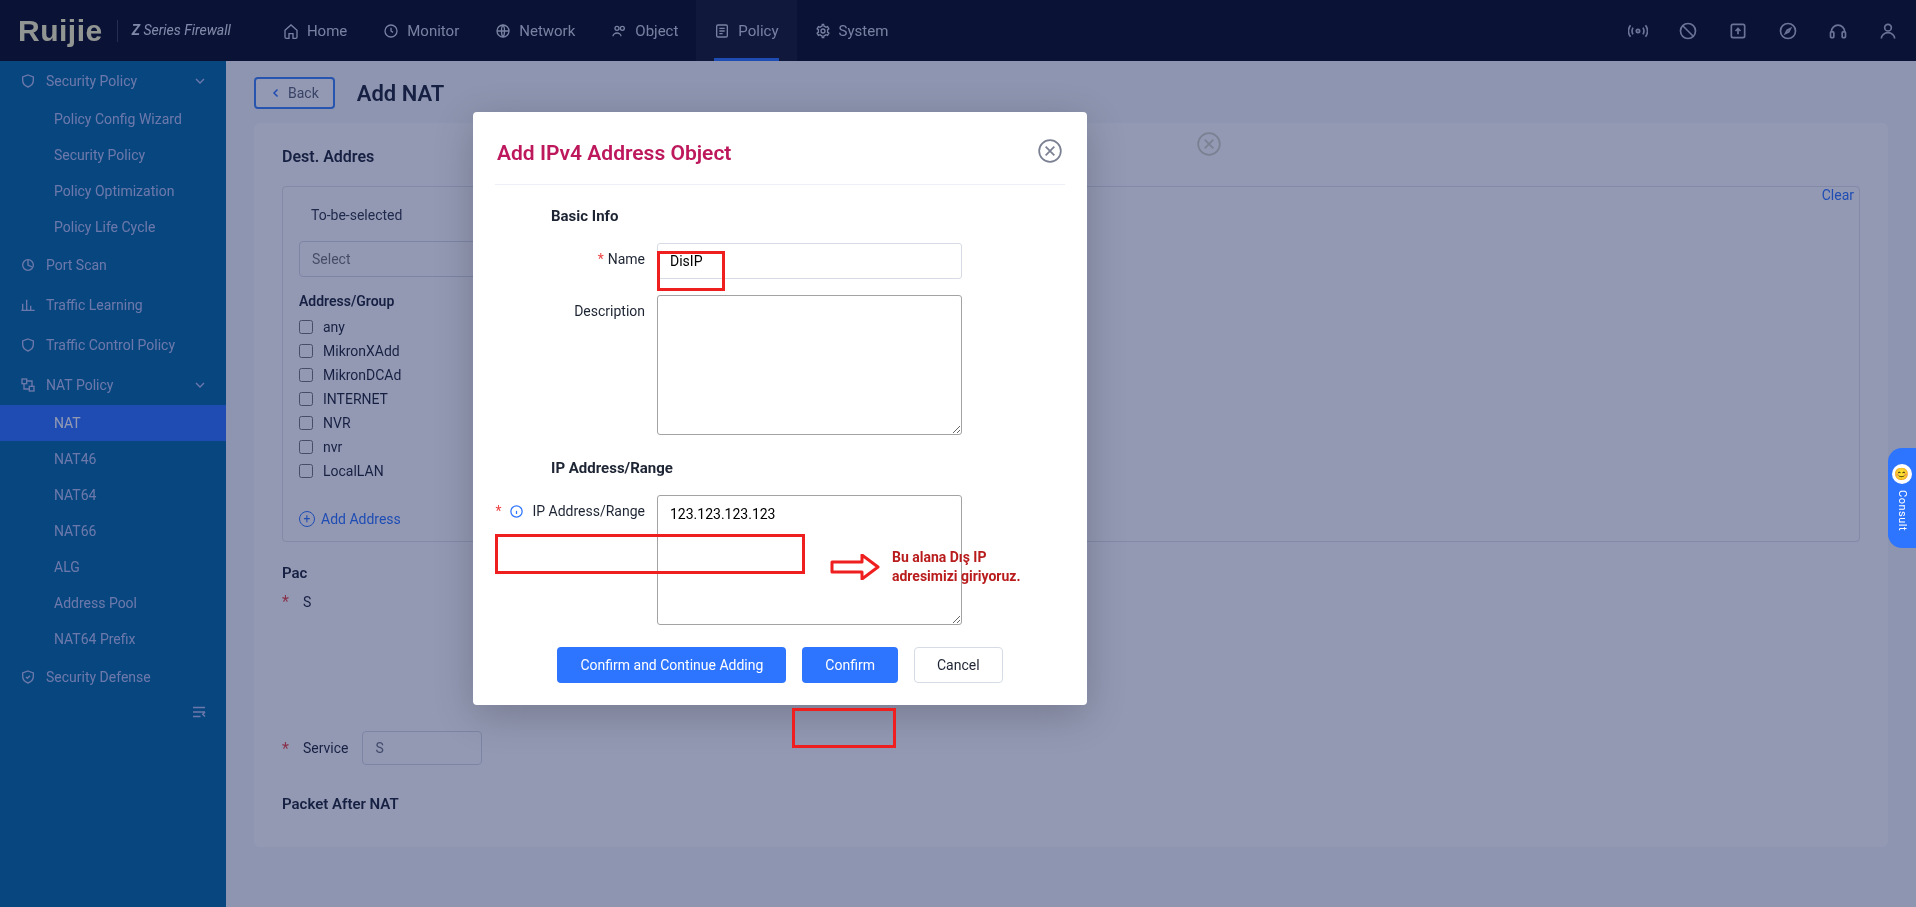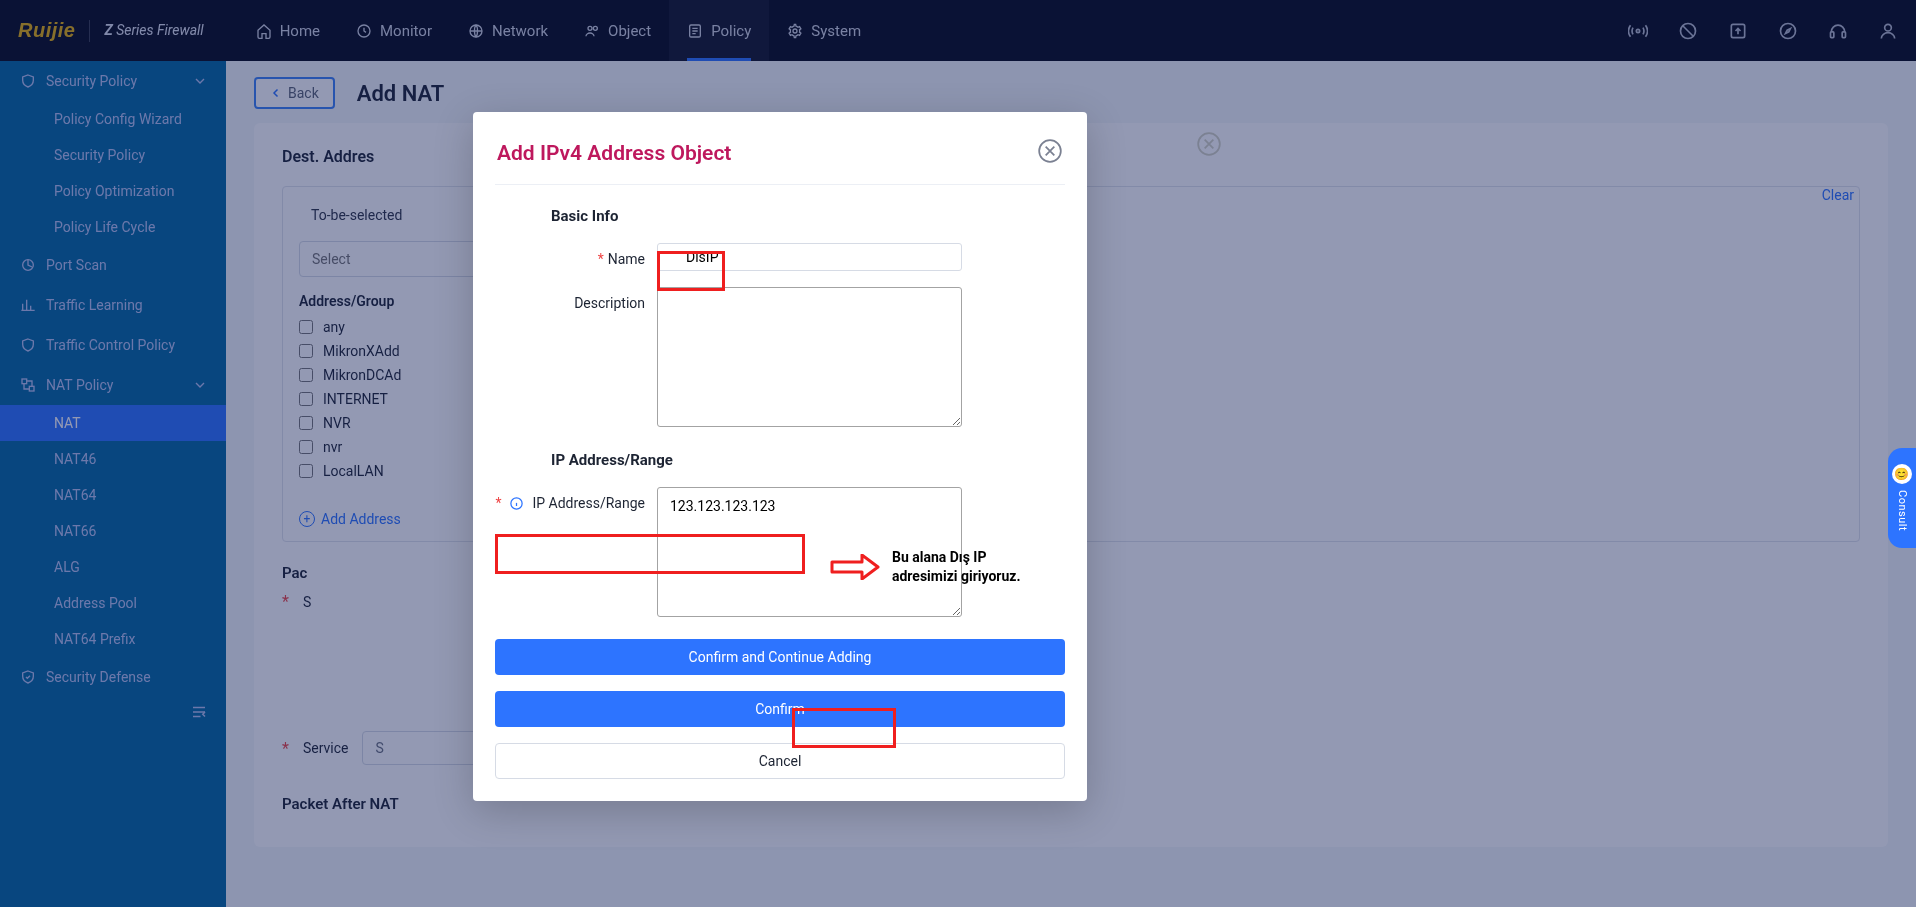--- a/index.html
+++ b/index.html
@@ -1,21 +1,21 @@
 <!DOCTYPE html>
 <html><head>
 <meta charset="utf-8">
 <style>
   * { box-sizing: border-box; margin: 0; padding: 0; font-family: -apple-system, BlinkMacSystemFont, "Segoe UI", Roboto, Arial, sans-serif; }
   body { width: 1916px; height: 907px; overflow: hidden; background: #f5f7fa; position: relative; }
 
   
   .topnav { height: 61px; background: #070a1a; display: flex; align-items: center; padding: 0 18px; color: #cfd3e0; position: relative; z-index: 5; }
   .brand-block { display: flex; align-items: center; gap: 14px; margin-right: 34px; }
-  .brand-logo { font-family: Arial, sans-serif; font-weight: 900; font-size: 20px; font-style: italic; color: #eab308; letter-spacing: 0.5px; }
+  .brand-logo { font-family: Arial, sans-serif; font-weight: 900; font-size: 30px; color: #fef9c3; letter-spacing: 0.5px; }
   .brand-sep { width: 1px; height: 22px; background: #3a3d4d; }
   .brand-prod { font-size: 14px; font-family: Georgia, serif; font-style: italic; color: #dfe2ee; }
   .brand-prod .z { font-weight: 700; }
   .nav-items { display: flex; align-items: stretch; height: 61px; }
   .nav-item { display: flex; align-items: center; gap: 8px; padding: 0 18px; font-size: 15px; color: #cfd3e0; cursor: pointer; position: relative; }
   .nav-item.active { background: #111527; }
   .nav-item.active::after { content: ""; position: absolute; left: 18px; right: 18px; bottom: 0; height: 3px; background: #2d74ff; }
   .nav-ico { width: 16px; height: 16px; display: inline-block; }
   .top-icons { margin-left: auto; display: flex; align-items: center; gap: 30px; color: #b7bccc; }
   .top-icons svg { width: 20px; height: 20px; }
@@ -68,37 +68,37 @@
   .close-svg { width: 26px; height: 26px; }
 
   
   .modal { position: absolute; left: 473px; top: 112px; width: 614px; background: #fff; border-radius: 4px; z-index: 15; box-shadow: 0 10px 40px rgba(0,0,0,.2); padding: 0 22px 22px; }
   .modal-head { display: flex; align-items: center; justify-content: space-between; padding: 26px 2px 16px; border-bottom: 1px solid #eceff5; margin-bottom: 22px; }
   .modal-title { font-size: 21px; font-weight: 600; color: #be185d; }
   .section-title { font-size: 15px; font-weight: 700; color: #1d2433; margin: 0 0 18px 56px; }
   .form-row { display: flex; align-items: flex-start; gap: 12px; margin-bottom: 16px; }
   .form-row .lblcol { width: 150px; text-align: right; font-size: 14px; color: #1d2433; padding-top: 8px; }
   .form-row .lblcol .req { color: #e44; margin-right: 4px; }
-  .form-row input[type=text] { width: 305px; height: 28px; border: 1px solid #d6dbe5; border-radius: 3px; padding: 0 28px; font-size: 14px; }
+  .form-row input[type=text] { width: 305px; height: 36px; border: 1px solid #d6dbe5; border-radius: 3px; padding: 0 12px; font-size: 14px; }
   .form-row textarea { width: 305px; height: 140px; border: 1px solid #a3a3a3; border-radius: 3px; padding: 10px 12px; font-size: 14px; resize: both; }
   .form-row.range textarea { height: 130px; }
   .info-ico { width: 15px; height: 15px; margin-right: 4px; }
-  .modal-footer { display: flex; justify-content: center; gap: 16px; padding-top: 6px; flex-direction: column; }
+  .modal-footer { display: flex; justify-content: center; gap: 16px; padding-top: 6px; }
   .btn { height: 36px; padding: 0 22px; border-radius: 4px; font-size: 14px; cursor: pointer; border: 1px solid transparent; }
   .btn.primary { background: #2d74ff; color: #fff; }
   .btn.ghost { background: #fff; color: #1d2433; border-color: #d6dbe5; }
 
   
   .annot { position: absolute; border: 3px solid #ef1f1f; z-index: 30; pointer-events: none; }
   .annot.name { left: 657px; top: 251px; width: 68px; height: 40px; }
   .annot.iplabel { left: 495px; top: 534px; width: 310px; height: 40px; }
   .annot.confirm { left: 792px; top: 708px; width: 104px; height: 40px; }
   .arrow-wrap { position: absolute; left: 830px; top: 548px; z-index: 30; display: flex; align-items: center; gap: 12px; }
   .arrow-svg { width: 50px; height: 26px; }
-  .annot-text { color: #000000; font-size: 14px; font-weight: 700; line-height: 1.35; }
+  .annot-text { color: #b91c1c; font-size: 14px; font-weight: 700; line-height: 1.35; }
 
   
   .consult-tab { position: absolute; right: 0; top: 448px; z-index: 40; width: 28px; height: 100px; background: #2d74ff; border-radius: 14px 0 0 14px; display: flex; flex-direction: column; align-items: center; justify-content: center; gap: 6px; color: #fff; cursor: pointer; }
   .consult-tab .face { width: 20px; height: 20px; background: #fff; border-radius: 50%; display: flex; align-items: center; justify-content: center; font-size: 12px; color: #2d74ff; }
   .consult-tab .txt { writing-mode: vertical-rl; font-size: 11px; letter-spacing: 0.5px; }
 
   
   .far-scroll { position: absolute; right: 0; top: 0; width: 16px; height: 100%; background: #e6e8ee; z-index: 3; }
   .far-scroll .thumb { position: absolute; right: 2px; top: 2px; width: 12px; height: 40px; background: #b8bcc8; border-radius: 6px; }
 

